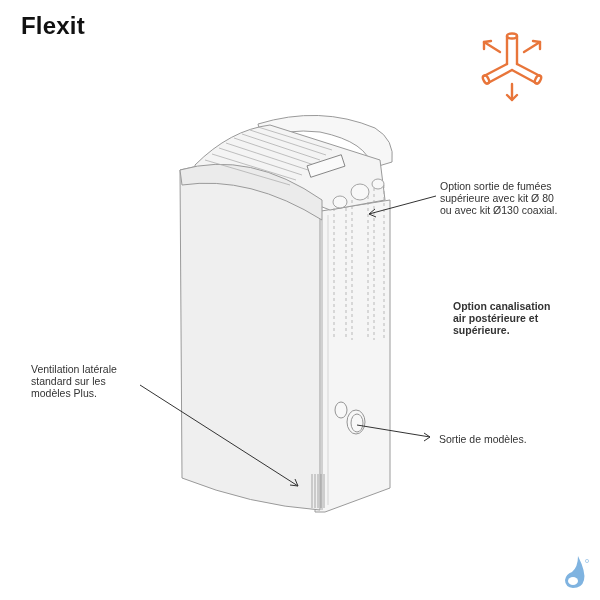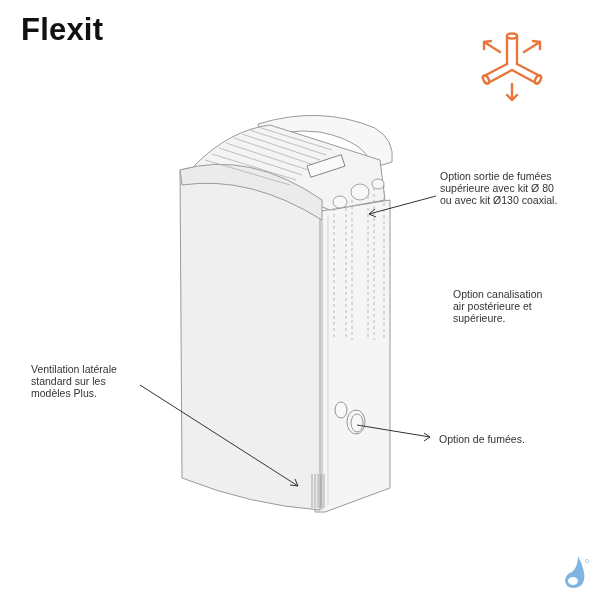--- a/index.html
+++ b/index.html
@@ -1,17 +1,17 @@
 <!DOCTYPE html>
 <html><head>
 <meta charset="utf-8">
 <style>
   html, body { margin:0; padding:0; background:#ffffff; }
   body { width:600px; height:600px; position:relative; overflow:hidden; font-family:"Liberation Sans", sans-serif; }
-  .brand { position:absolute; left:21px; top:12px; font-size:31px; font-weight:bold; color:#111; letter-spacing:0.2px; }
+  .brand { position:absolute; left:21px; top:12px; font-size:24px; font-weight:bold; color:#111; letter-spacing:0.2px; }
   .label { position:absolute; font-size:10.5px; line-height:12px; color:#333; white-space:pre-line; }
   svg.drawing { position:absolute; left:0; top:0; }
   .icon-box { position:absolute; }
 </style>
 </head>
 <body>
 
 <div class="brand">Flexit</div>
 
 <svg class="icon-box" width="80" height="80" viewBox="0 0 80 80" style="left:472px; top:26px;">
@@ -100,28 +100,28 @@
   <g stroke="#333" stroke-width="1" fill="none">
     <line x1="436" y1="196" x2="369" y2="214"></line>
     <polyline points="375,209 369,214 376,217"></polyline>
     <line x1="140" y1="385" x2="298" y2="486"></line>
     <polyline points="290,485 298,486 295,479"></polyline>
     <line x1="357" y1="425" x2="430" y2="437"></line>
     <polyline points="424,433 430,437 424,441"></polyline>
   </g>
 </svg>
 
-<div class="label" style="left:440px; top:170px;">Option sortie de fumées
+<div class="label" style="left:440px; top:180px;">Option sortie de fumées
 supérieure avec kit Ø 80
 ou avec kit Ø130 coaxial.</div>
-<div class="label" style="left:453px; top:288px;">Option canalisation
+<div class="label" style="left:453px; top:300px;font-weight:bold;">Option canalisation
 air postérieure et
 supérieure.</div>
 <div class="label" style="left:31px; top:363px;">Ventilation latérale
 standard sur les
 modèles Plus.</div>
-<div class="label" style="left:439px; top:433px;">Option de fumées.</div>
+<div class="label" style="left:439px; top:433px;">Sortie de modèles.</div>
 
 <svg class="icon-box" width="40" height="40" viewBox="0 0 40 40" style="left:556px; top:552px;">
   <path d="M22 4 Q30 20 28 28 Q26 36 17 36 Q9 35 9 28 Q10 22 16 20 Q22 15 22 4 Z" fill="#7fb3e0"></path>
   <ellipse cx="17" cy="29" rx="5" ry="4" fill="#ffffff"></ellipse>
   <circle cx="31" cy="9" r="1.6" fill="none" stroke="#7fb3e0" stroke-width="0.6"></circle>
 </svg>
 
 </body></html>

